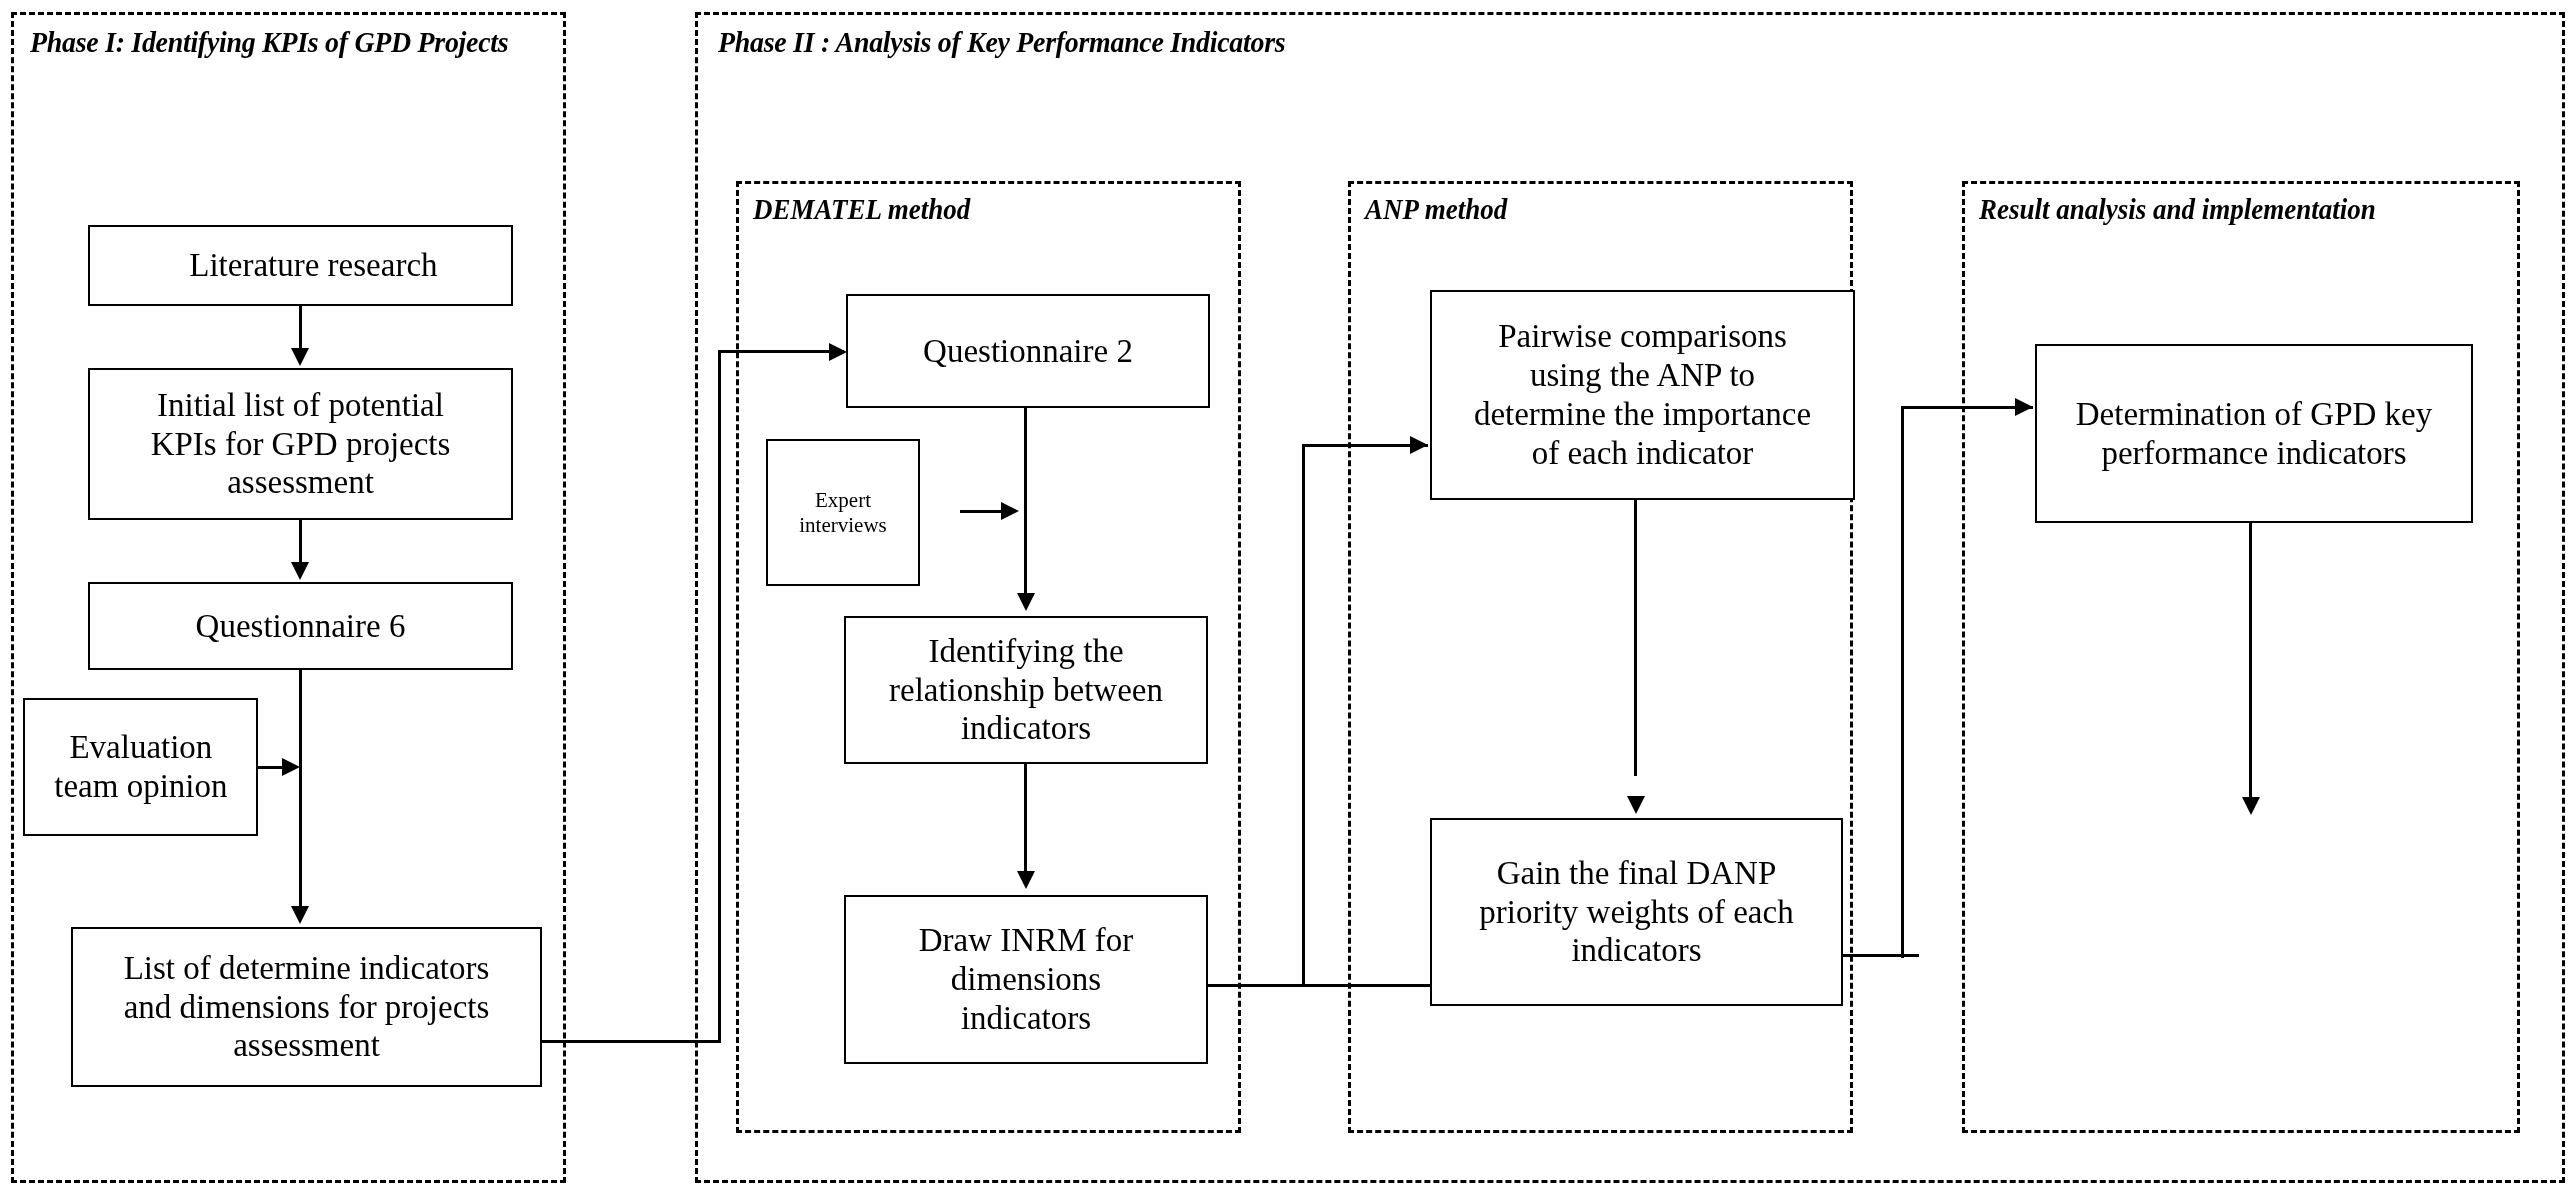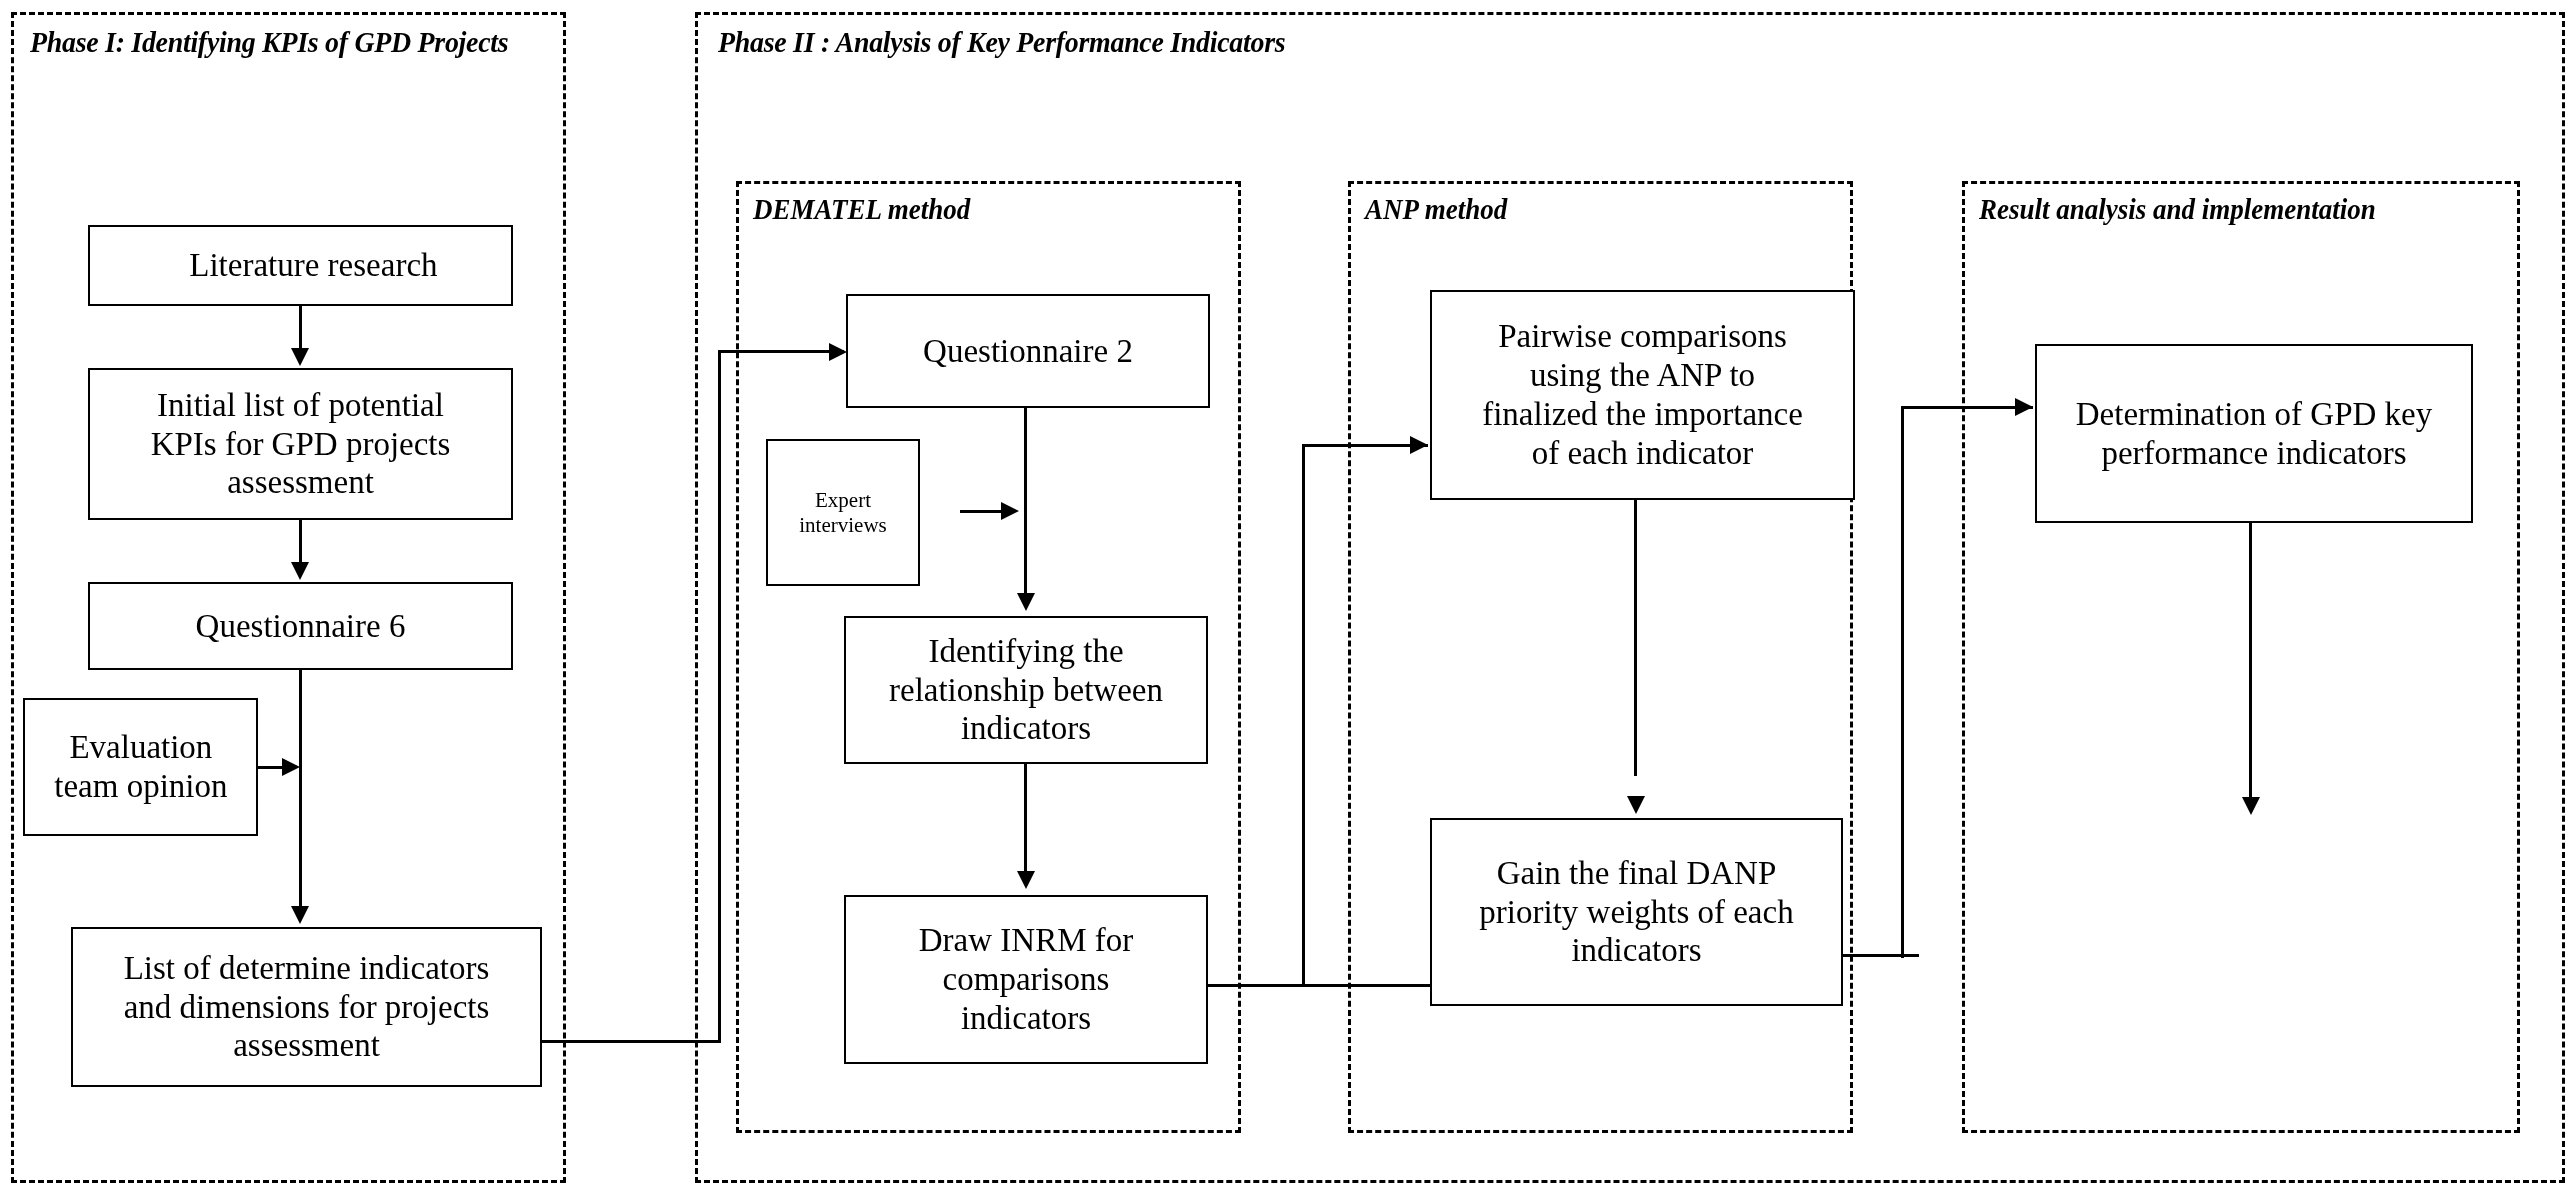--- a/index.html
+++ b/index.html
@@ -126,40 +126,40 @@
   <div class="node" style="left:846px;top:294px;width:364px;height:114px;font-size:33px;">Questionnaire 2</div>
 
   <div class="node" style="left:766px;top:439px;width:154px;height:147px;font-size:21px;">Expert
 interviews</div>
 
   <div class="node" style="left:844px;top:616px;width:364px;height:148px;font-size:33px;">Identifying the
 relationship between
 indicators</div>
 
   <div class="node" style="left:844px;top:895px;width:364px;height:169px;font-size:33px;">Draw INRM for
-comparisons
+dimensions
 indicators</div>
 
   <div class="vline" style="left:1024px;top:408px;height:188px;"></div>
   <div class="arrow-down" style="left:1017px;top:593px;"></div>
 
   <div class="hline" style="left:960px;top:510px;width:42px;"></div>
   <div class="arrow-right" style="left:1001px;top:502px;"></div>
 
   <div class="vline" style="left:1024px;top:764px;height:110px;"></div>
   <div class="arrow-down" style="left:1017px;top:871px;"></div>
 
   <div class="hline" style="left:1208px;top:984px;width:296px;"></div>
   <div class="vline" style="left:1302px;top:444px;height:542px;"></div>
   <div class="hline" style="left:1302px;top:444px;width:126px;"></div>
   <div class="arrow-right" style="left:1410px;top:436px;"></div>
 
   <div class="node" style="left:1430px;top:290px;width:425px;height:210px;font-size:33px;">Pairwise comparisons
 using the ANP to
-finalized the importance
+determine the importance
 of each indicator</div>
 
   <div class="node" style="left:1430px;top:818px;width:413px;height:188px;font-size:33px;">Gain the final DANP
 priority weights of each
 indicators</div>
 
   <div class="vline" style="left:1634px;top:499px;height:277px;"></div>
   <div class="arrow-down" style="left:1627px;top:796px;"></div>
 
   <div class="hline" style="left:1843px;top:954px;width:76px;"></div>

